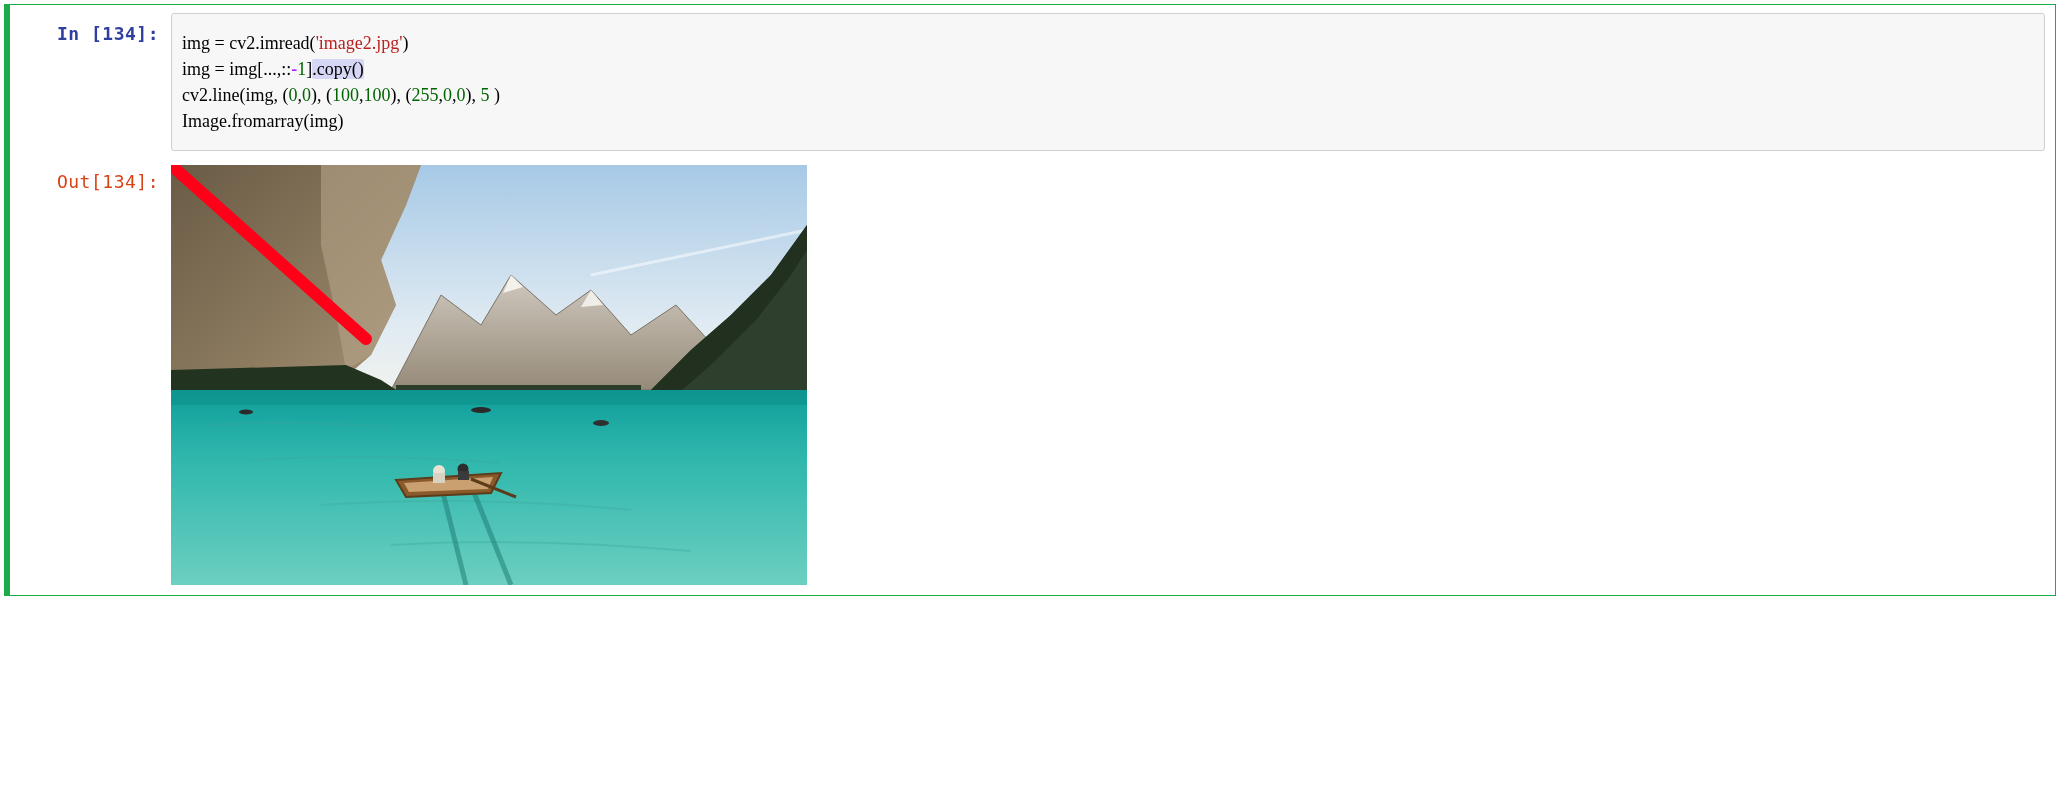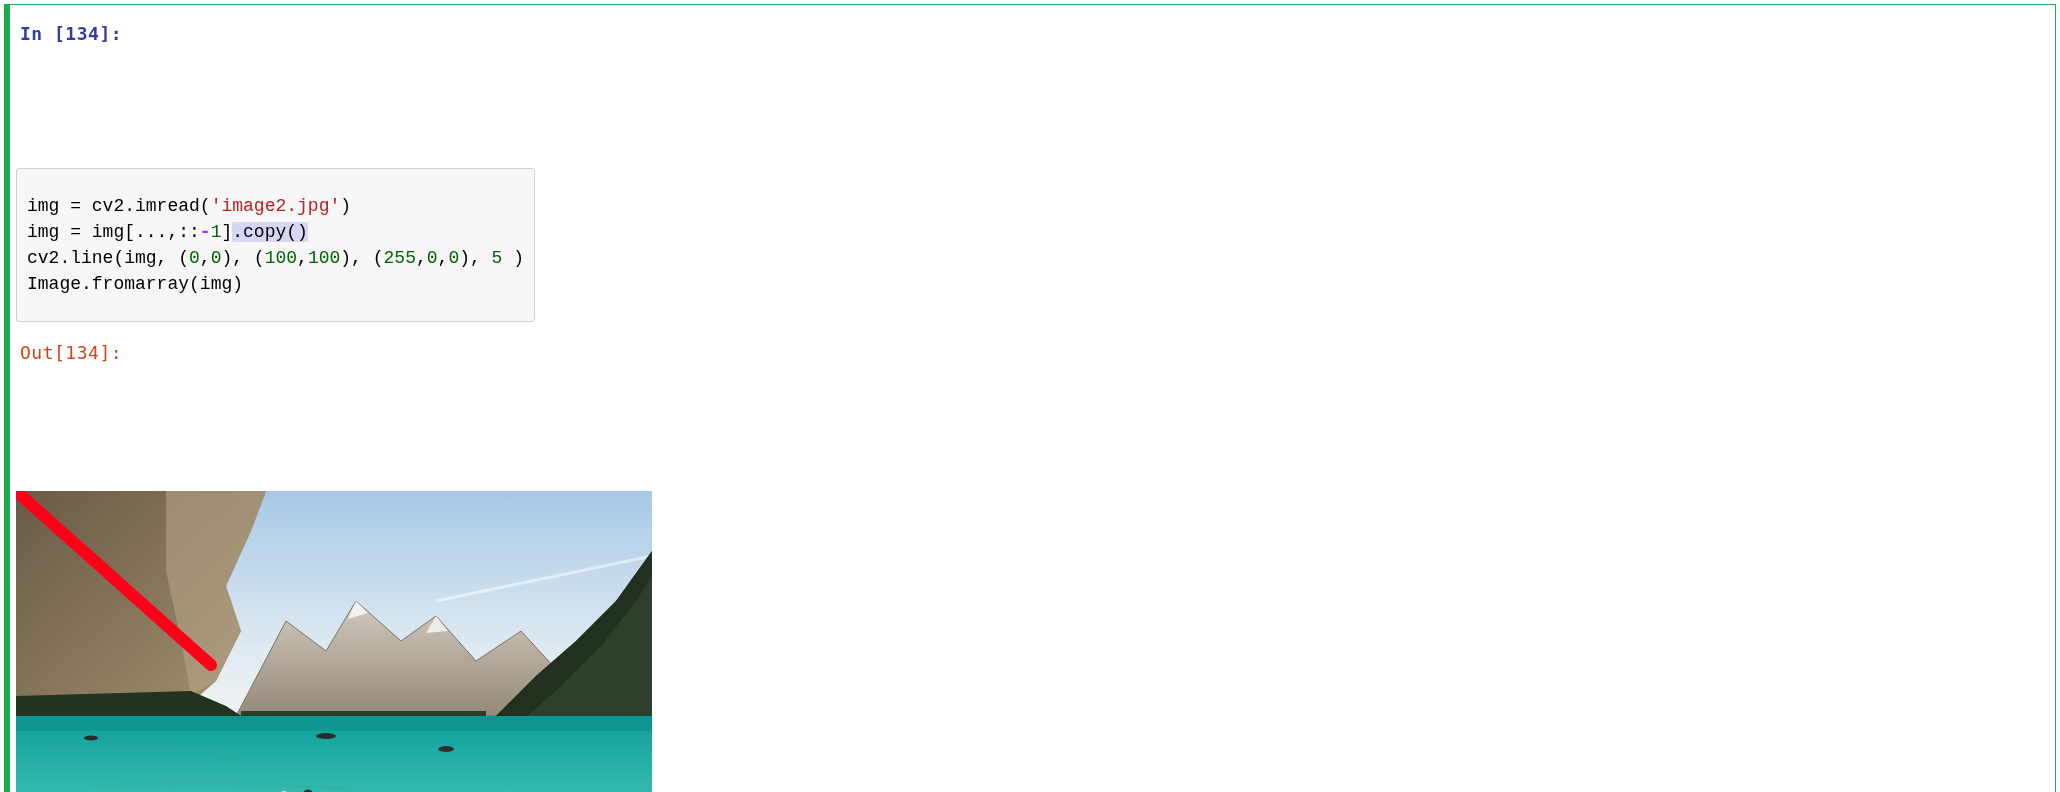--- a/index.html
+++ b/index.html
@@ -13,21 +13,21 @@
   }
   .cell-outer {
     margin: 4px;
     border: 1.5px solid #1cab4a;
     border-left: 6px solid #1cab4a;
     padding: 8px 10px 10px 6px;
     box-sizing: border-box;
   }
   .row {
     display: flex;
-    flex-direction: column;
+    flex-direction: row;
     align-items: flex-start;
   }
   .prompt-col {
     flex: 0 0 155px;
     display: flex;
     justify-content: flex-end;
     padding: 8px 12px 8px 4px;
     box-sizing: border-box;
     font-family: "DejaVu Sans Mono", Menlo, Consolas, "Courier New", monospace;
     letter-spacing: 0.5px;
@@ -36,23 +36,23 @@
   .prompt-in  { color: #303f9f; font-weight: 700; }
   .prompt-out { color: #d84315; font-weight: 400; }
   .content-col {
     flex: 1 1 auto;
     min-width: 0;
   }
   .code-area {
     background: #f7f7f7;
     border: 1px solid #cfcfcf;
     border-radius: 3px;
-    padding: 24px 10px;
+    padding: 16px 10px;
     white-space: pre;
-    font-family: Liberation Mono, monospace;
+    font-family: Liberation Serif, serif;
   }
   .tok-fn  { color: #000; }
   .tok-str { color: #ba2121; }
   .tok-num { color: #006400; }
   .tok-op  { color: #aa22ff; font-weight: 600; }
   .hl-sel  { background: #d6d6f5; border-radius: 2px; }
 
   .output-area {
     padding: 4px 0 0 0;
   }

